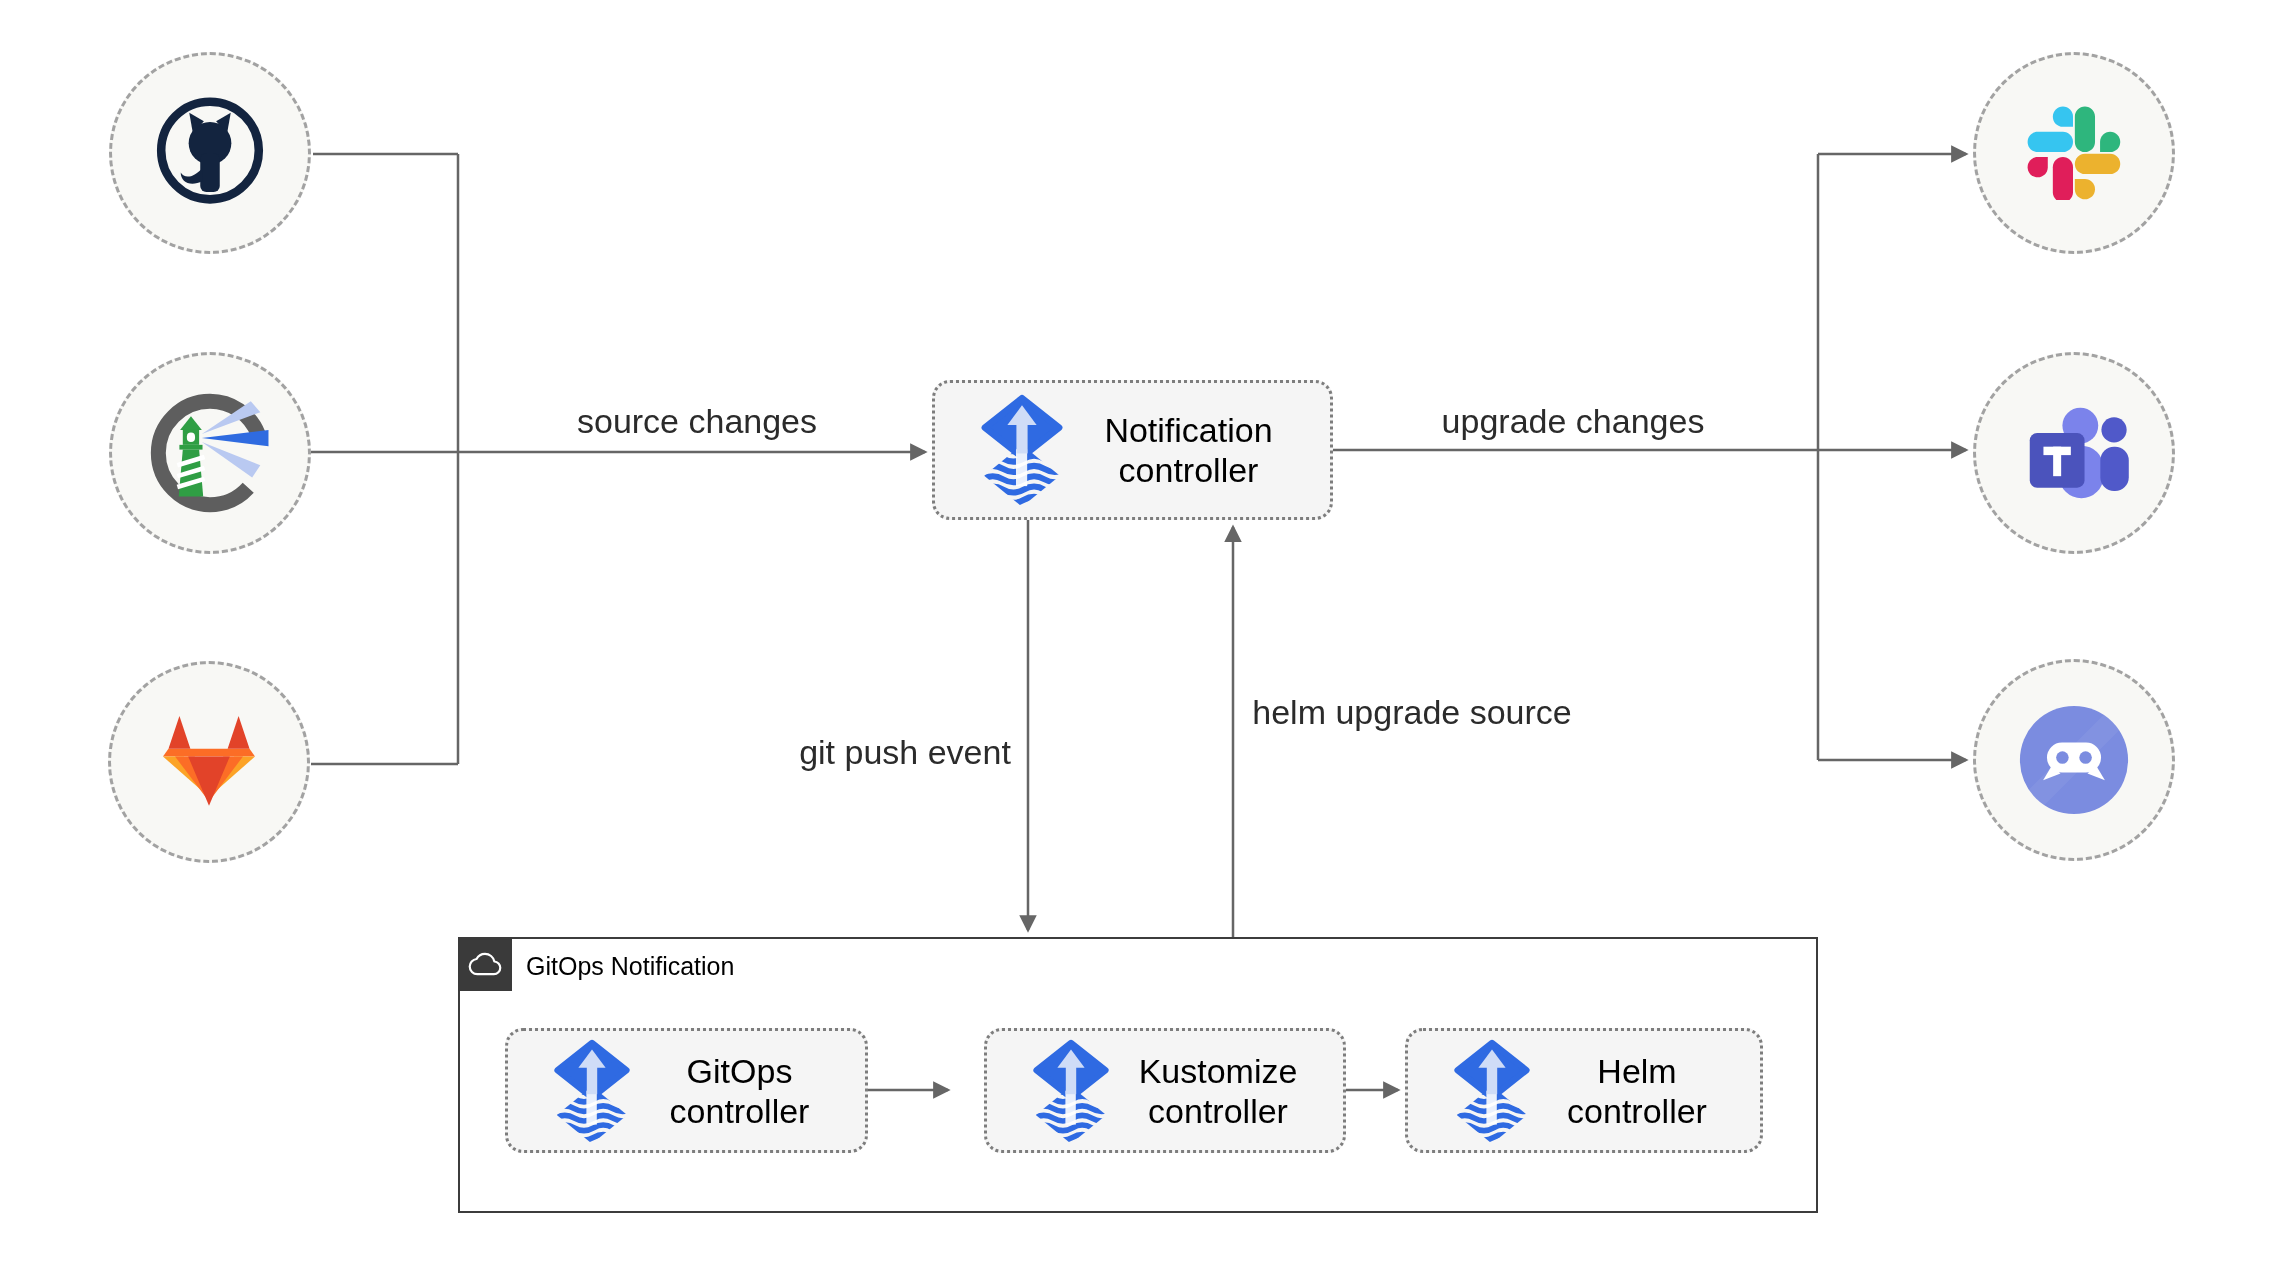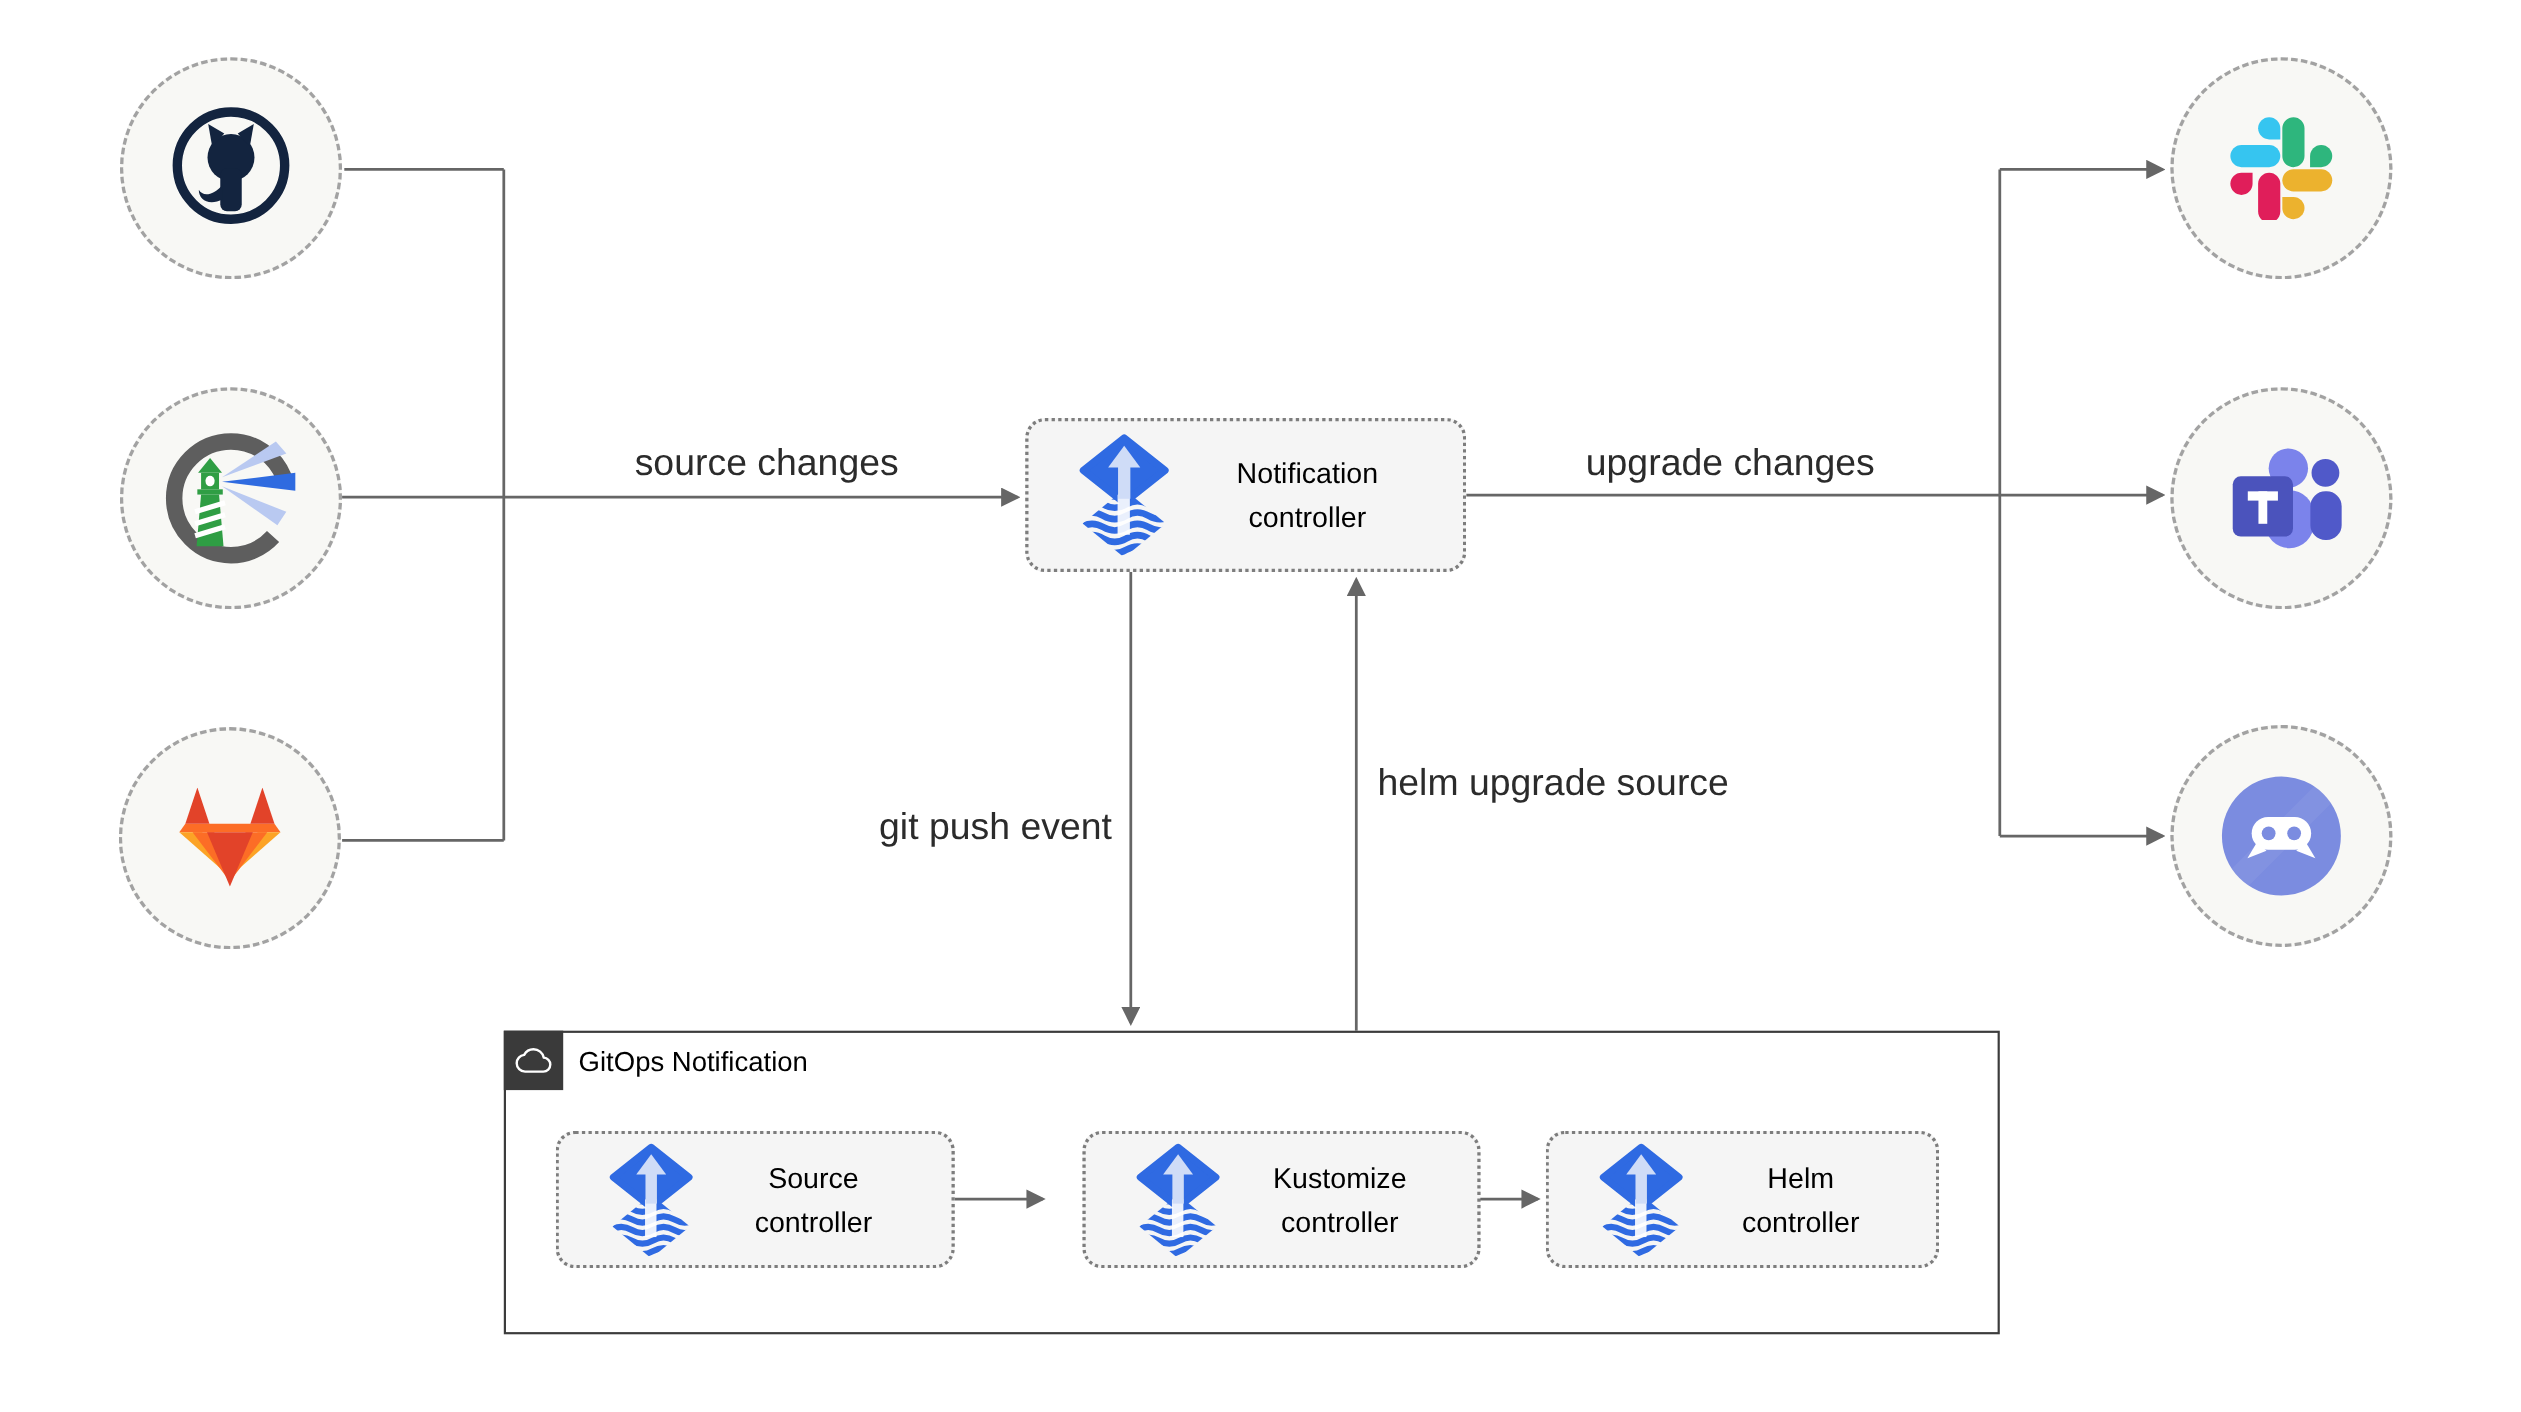--- a/index.html
+++ b/index.html
@@ -5,21 +5,21 @@
   html,body{margin:0;padding:0;background:#fff;}
   .stage{position:relative;width:2292px;height:1284px;background:#ffffff;
          font-family:"Liberation Sans",sans-serif;overflow:hidden;}
   .edges{position:absolute;left:0;top:0;z-index:2;}
   .circle-node{position:absolute;width:202px;height:202px;box-sizing:border-box;
          border:3px dashed #a2a2a2;border-radius:50%;background:#f8f8f5;
          display:flex;align-items:center;justify-content:center;z-index:3;}
   .ctrl-box{position:absolute;box-sizing:border-box;background:#f5f5f5;
          border:3px dotted #7d7d7d;border-radius:18px;display:flex;align-items:center;
          padding:0 18px 0 44px;z-index:3;}
-  .ctrl-label{flex:1;text-align:center;font-size:26px;line-height:40px;color:#000;}
+  .ctrl-label{flex:1;text-align:center;font-size:34px;line-height:40px;color:#000;}
   .edge-label{position:absolute;transform:translate(-50%,-50%);font-size:34px;color:#2b2b2b;
          white-space:nowrap;background:#ffffff;padding:0 6px;z-index:4;}
   .group-box{position:absolute;box-sizing:border-box;border:2px solid #3c3c3c;background:#ffffff;z-index:1;}
   .group-badge{position:absolute;left:-2px;top:-2px;width:54px;height:54px;background:#3a3a3a;
          display:flex;align-items:center;justify-content:center;}
   .group-title{position:absolute;left:66px;top:0;height:52px;line-height:54px;font-size:25px;color:#000;white-space:nowrap;}
   svg.icon{display:block;}
 </style>
 </head>
 <body>
@@ -202,21 +202,21 @@
       <span>Notification</span><br>
       <span>controller</span>
     </div>
   </div>
 
   <div class="ctrl-box" style="left:505px;top:1028px;width:363px;height:125px">
     <svg class="icon" width="80" height="106">
         <use href="#sym-flux"></use>
       </svg>
     <div class="ctrl-label">
-      <span>Source</span><br>
+      <span>GitOps</span><br>
       <span>controller</span>
     </div>
   </div>
   <div class="ctrl-box" style="left:984px;top:1028px;width:362px;height:125px">
     <svg class="icon" width="80" height="106">
         <use href="#sym-flux"></use>
       </svg>
     <div class="ctrl-label">
       <span>Kustomize</span><br>
       <span>controller</span>

